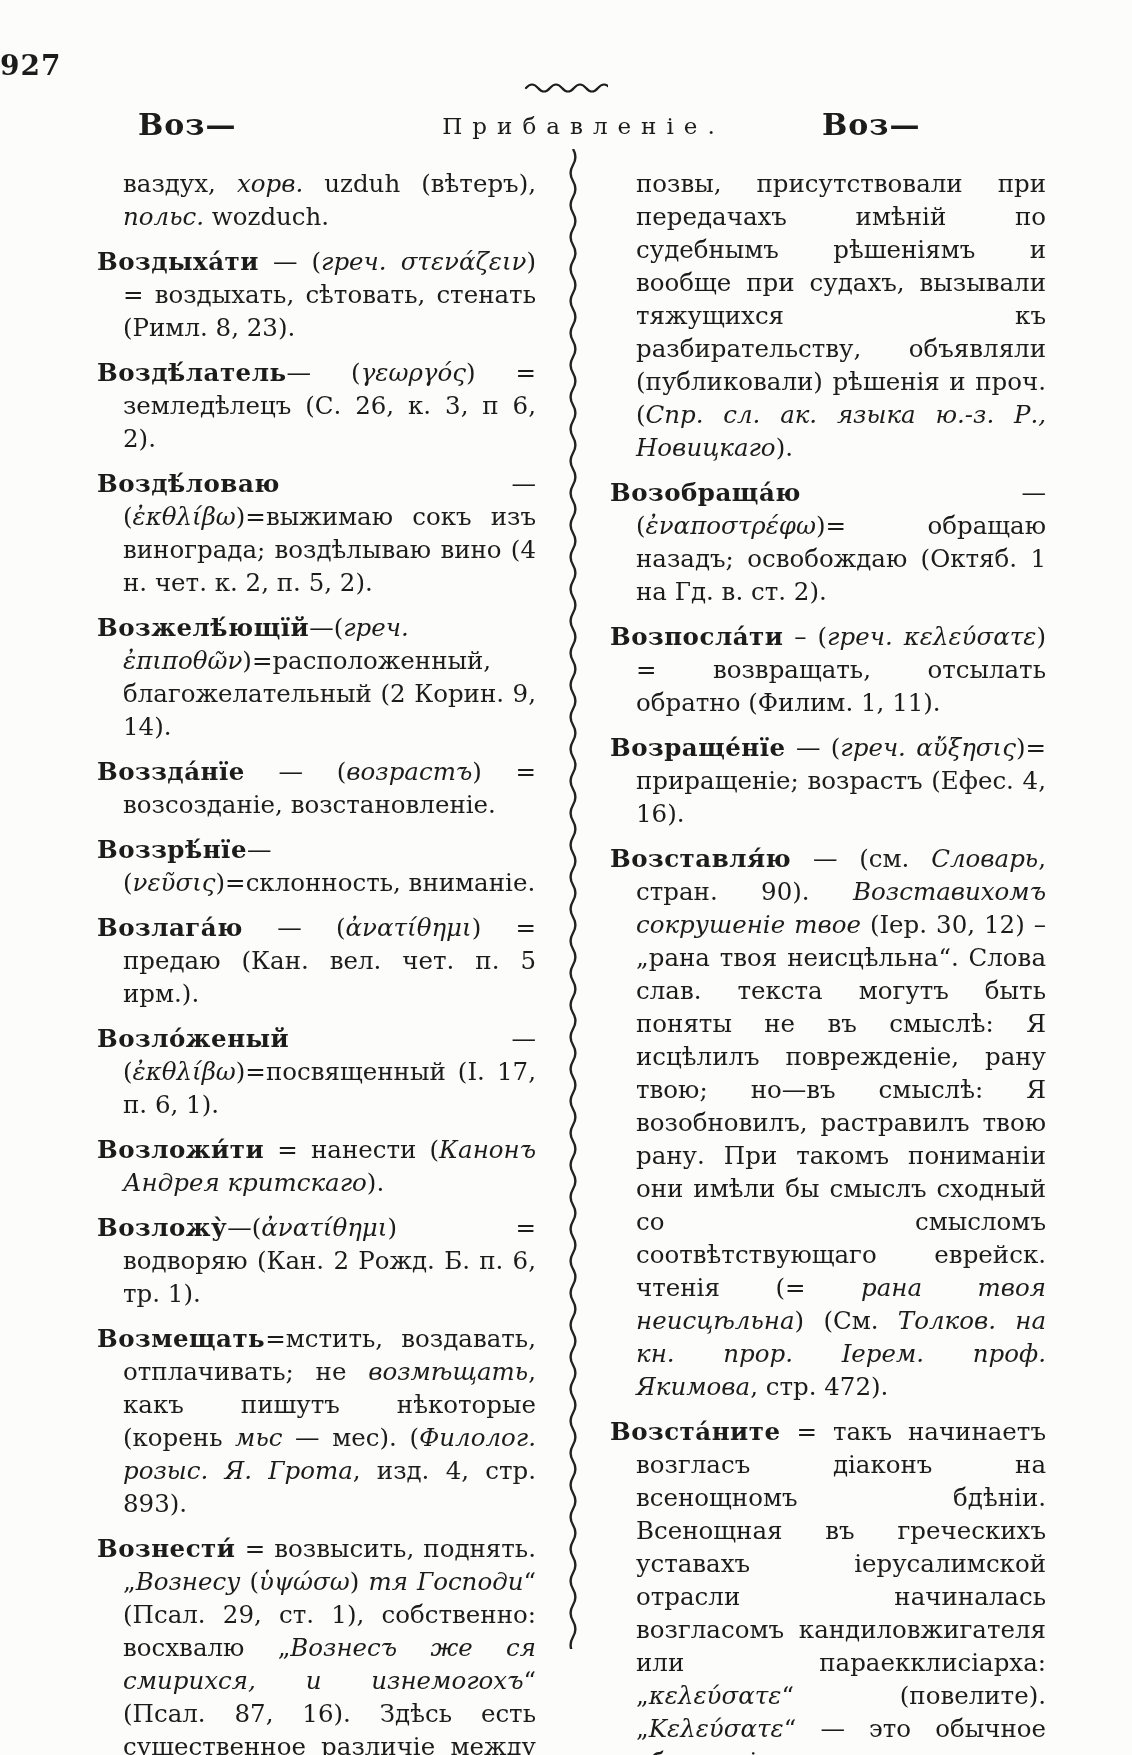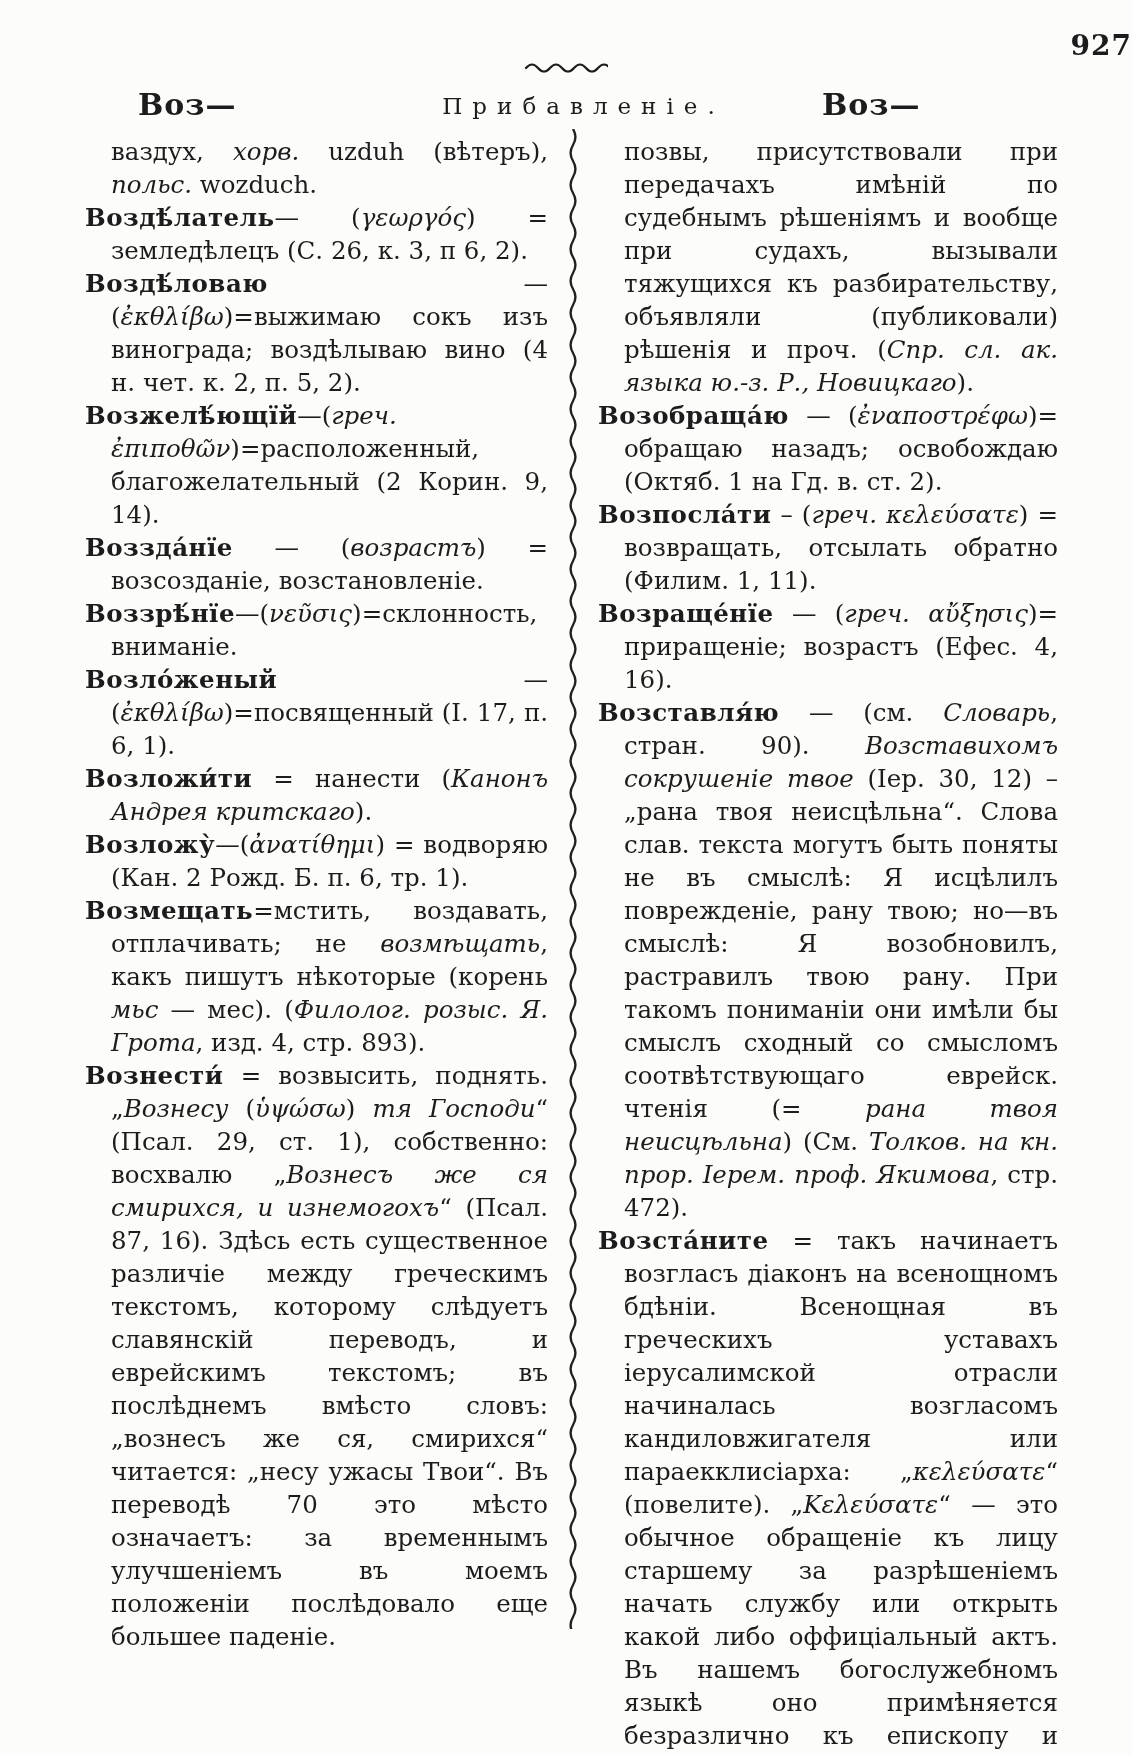--- a/index.html
+++ b/index.html
@@ -9,21 +9,21 @@
   html,body{margin:0;padding:0;background:#e8e8e6;}
   .page{
     position:relative;
     width:1132px;height:1755px;
     margin:0 auto;
     background:var(--paper);
     color:var(--ink);
     font-family:"DejaVu Serif","Liberation Serif",serif;
     overflow:hidden;
   }
-  .pagenum-wrap{padding-top:32px;text-align:right;}
+  .pagenum-wrap{padding-top:52px;text-align:left;}
   .pagenum{
     font-size:28px;font-weight:bold;letter-spacing:1px;line-height:1;
     display:inline-block;
   }
   .squiggle{display:block;margin:1px auto 0 auto;}
   .header-row{position:relative;height:42px;margin-top:14px;}
   .hdr-side{
     position:absolute;top:0;
     font-size:30px;font-weight:bold;letter-spacing:1px;line-height:36px;
   }
@@ -35,21 +35,21 @@
   }
   .columns{
     display:flex;
     padding:6px 0 0 85px;
   }
   .col{width:463px;}
   .col-right{width:460px;}
   .divider{width:50px;position:relative;flex:0 0 50px;}
   .divider svg{position:absolute;left:18px;top:-6px;}
   .entry{
-    margin:0;
+    margin:12px;
     padding-left:26px;
     text-indent:-26px;
     font-size:24.5px;
     line-height:33px;
     text-align:justify;
     hyphens:auto;
   }
   .entry.cont{text-indent:0;}
   .hw{font-weight:bold;letter-spacing:0.5px;}
   .it{font-style:italic;}
@@ -69,25 +69,27 @@
 
   <div class="header-row">
     <div class="hdr-side hdr-left">Воз—</div>
     <div class="hdr-center">Прибавленіе.</div>
     <div class="hdr-side hdr-right">Воз—</div>
   </div>
 
   <div class="columns">
     <div class="col col-left" id="col-left">
         <p class="entry cont"><span>ваздух, </span><span class="it">хорв.</span><span> uzduh (вѣтеръ), </span><span class="it">польс.</span><span> wozduch.</span></p>
+        <p class="entry"><span class="hw">Воздыха́ти</span><span> — (</span><span class="it">греч. </span><span class="gk">στενάζειν</span><span>) = воздыхать, сѣтовать, стенать (Римл. 8, 23).</span></p>
         <p class="entry"><span class="hw">Воздѣ́латель</span><span>— (</span><span class="gk">γεωργός</span><span>) = земледѣлецъ (С. 26, к. 3, п 6, 2).</span></p>
         <p class="entry"><span class="hw">Воздѣ́ловаю</span><span> — (</span><span class="gk">ἐκθλίβω</span><span>)=выжимаю сокъ изъ винограда; воздѣлываю вино (4 н. чет. к. 2, п. 5, 2).</span></p>
         <p class="entry"><span class="hw">Возжелѣ́ющїй</span><span>—(</span><span class="it">греч. </span><span class="gk">ἐπιποθῶν</span><span>)=расположенный, благожелательный (2 Корин. 9, 14).</span></p>
         <p class="entry"><span class="hw">Воззда́нїе</span><span> — (</span><span class="gk">возрастъ</span><span>) = возсозданіе, возстановленіе.</span></p>
         <p class="entry"><span class="hw">Воззрѣ́нїе</span><span>—(</span><span class="gk">νεῦσις</span><span>)=склонность, вниманіе.</span></p>
+        <p class="entry"><span class="hw">Возлага́ю</span><span> — (</span><span class="gk">ἀνατίθημι</span><span>) = предаю (Кан. вел. чет. п. 5 ирм.).</span></p>
         <p class="entry"><span class="hw">Возло́женый</span><span> — (</span><span class="gk">ἐκθλίβω</span><span>)=посвященный (І. 17, п. 6, 1).</span></p>
         <p class="entry"><span class="hw">Возложи́ти</span><span> = нанести (</span><span class="it">Канонъ Андрея критскаго</span><span>).</span></p>
         <p class="entry"><span class="hw">Возложу̀</span><span>—(</span><span class="gk">ἀνατίθημι</span><span>) = водворяю (Кан. 2 Рожд. Б. п. 6, тр. 1).</span></p>
         <p class="entry"><span class="hw">Возмещать</span><span>=мстить, воздавать, отплачивать; не </span><span class="it">возмѣщать</span><span>, какъ пишутъ нѣкоторые (корень </span><span class="it">мьс</span><span> — мес). (</span><span class="it">Филолог. розыс. Я. Грота</span><span>, изд. 4, стр. 893).</span></p>
         <p class="entry"><span class="hw">Вознести́</span><span> = возвысить, поднять. „</span><span class="it">Вознесу</span><span> (</span><span class="gk">ὑψώσω</span><span>) </span><span class="it">тя Господи</span><span>“ (Псал. 29, ст. 1), собственно: восхвалю „</span><span class="it">Вознесъ же ся смирихся, и изнемогохъ</span><span>“ (Псал. 87, 16). Здѣсь есть существенное различіе между греческимъ текстомъ, которому слѣдуетъ славянскій переводъ, и еврейскимъ текстомъ; въ послѣднемъ вмѣсто словъ: „вознесъ же ся, смирихся“ читается: „несу ужасы Твои“. Въ переводѣ 70 это мѣсто означаетъ: за временнымъ улучшеніемъ въ моемъ положеніи послѣдовало еще большее паденіе.</span></p>
       </div>
     <div class="divider">
       <svg id="divider-svg" width="14" height="1500" viewBox="0 0 14 1500">
         <path id="divider-path" fill="none" stroke="#222222" stroke-width="2.4" d="M7 0 c3 5 3 11 0 16 c-3 5 -3 11 0 16 c3 5 3 11 0 16 c-3 5 -3 11 0 16 c3 5 3 11 0 16 c-3 5 -3 11 0 16 c3 5 3 11 0 16 c-3 5 -3 11 0 16 c3 5 3 11 0 16 c-3 5 -3 11 0 16 c3 5 3 11 0 16 c-3 5 -3 11 0 16 c3 5 3 11 0 16 c-3 5 -3 11 0 16 c3 5 3 11 0 16 c-3 5 -3 11 0 16 c3 5 3 11 0 16 c-3 5 -3 11 0 16 c3 5 3 11 0 16 c-3 5 -3 11 0 16 c3 5 3 11 0 16 c-3 5 -3 11 0 16 c3 5 3 11 0 16 c-3 5 -3 11 0 16 c3 5 3 11 0 16 c-3 5 -3 11 0 16 c3 5 3 11 0 16 c-3 5 -3 11 0 16 c3 5 3 11 0 16 c-3 5 -3 11 0 16 c3 5 3 11 0 16 c-3 5 -3 11 0 16 c3 5 3 11 0 16 c-3 5 -3 11 0 16 c3 5 3 11 0 16 c-3 5 -3 11 0 16 c3 5 3 11 0 16 c-3 5 -3 11 0 16 c3 5 3 11 0 16 c-3 5 -3 11 0 16 c3 5 3 11 0 16 c-3 5 -3 11 0 16 c3 5 3 11 0 16 c-3 5 -3 11 0 16 c3 5 3 11 0 16 c-3 5 -3 11 0 16 c3 5 3 11 0 16 c-3 5 -3 11 0 16 c3 5 3 11 0 16 c-3 5 -3 11 0 16 c3 5 3 11 0 16 c-3 5 -3 11 0 16 c3 5 3 11 0 16 c-3 5 -3 11 0 16 c3 5 3 11 0 16 c-3 5 -3 11 0 16 c3 5 3 11 0 16 c-3 5 -3 11 0 16 c3 5 3 11 0 16 c-3 5 -3 11 0 16 c3 5 3 11 0 16 c-3 5 -3 11 0 16 c3 5 3 11 0 16 c-3 5 -3 11 0 16 c3 5 3 11 0 16 c-3 5 -3 11 0 16 c3 5 3 11 0 16 c-3 5 -3 11 0 16 c3 5 3 11 0 16 c-3 5 -3 11 0 16 c3 5 3 11 0 16 c-3 5 -3 11 0 16 c3 5 3 11 0 16 c-3 5 -3 11 0 16 c3 5 3 11 0 16 c-3 5 -3 11 0 16 c3 5 3 11 0 16 c-3 5 -3 11 0 16 c3 5 3 11 0 16 c-3 5 -3 11 0 16 c3 5 3 11 0 16 c-3 5 -3 11 0 16 c3 5 3 11 0 16 c-3 5 -3 11 0 16 c3 5 3 11 0 16 c-3 5 -3 11 0 16 c3 5 3 11 0 16 c-3 5 -3 11 0 16 c3 5 3 11 0 16 c-3 5 -3 11 0 16 c3 5 3 11 0 16 c-3 5 -3 11 0 16 c3 5 3 11 0 16 c-3 5 -3 11 0 16"></path>
       </svg>

